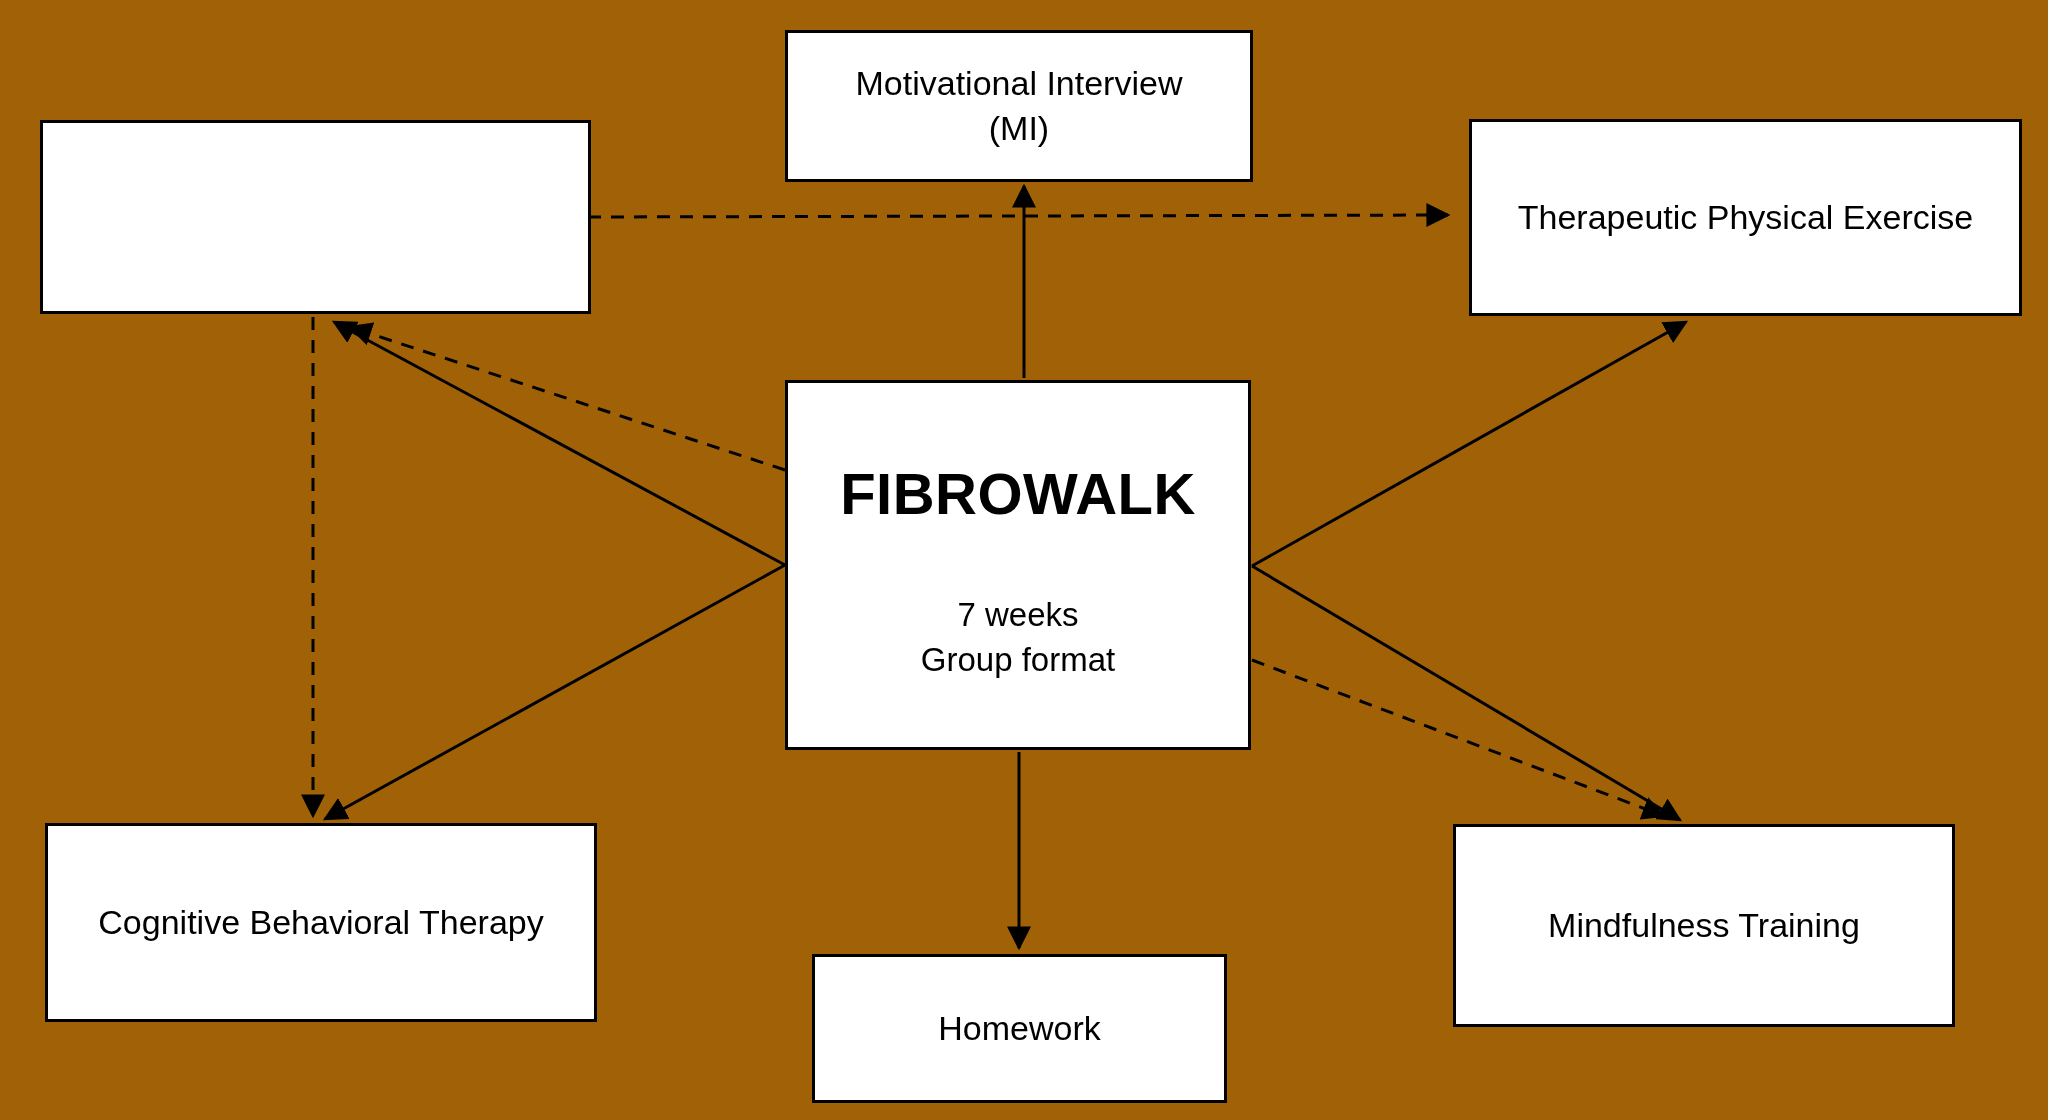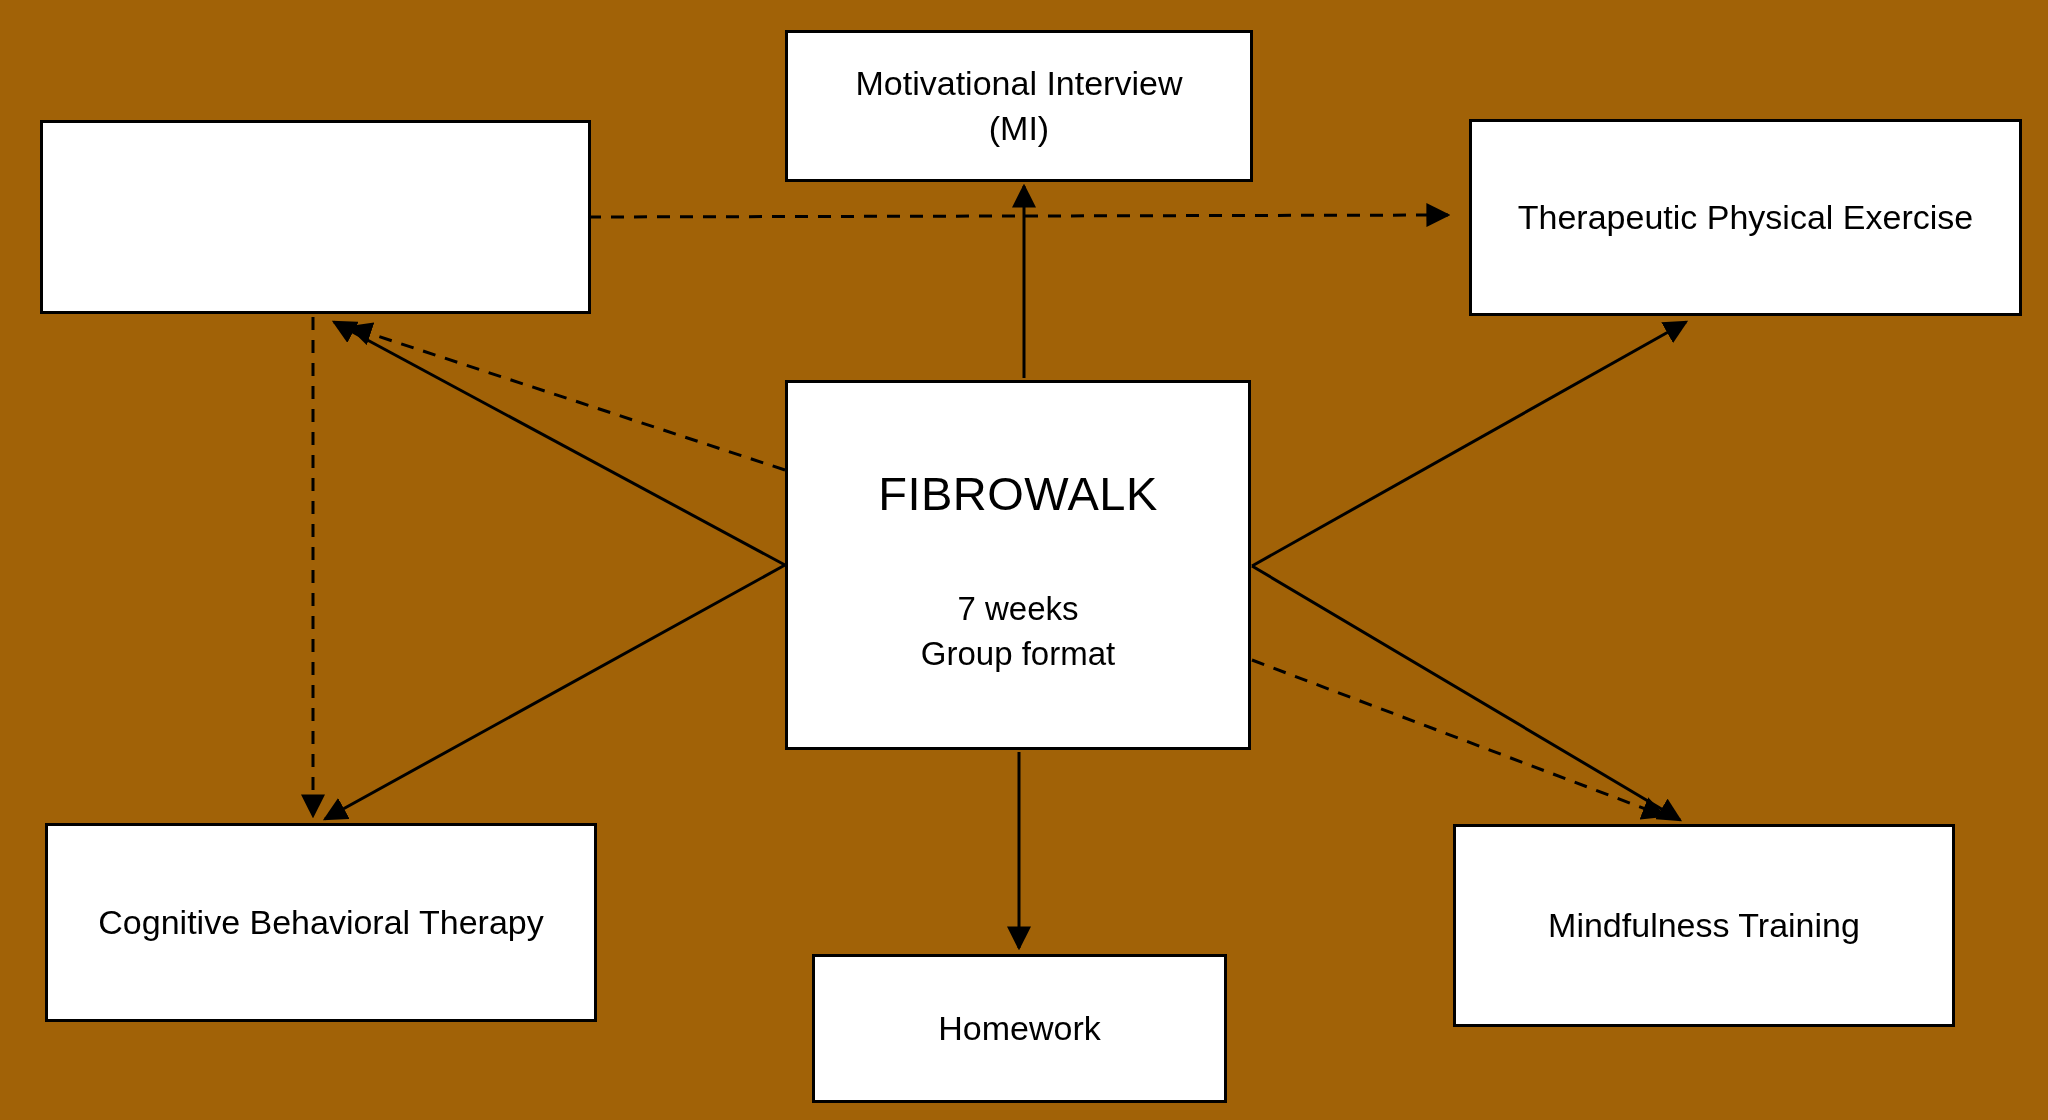--- a/index.html
+++ b/index.html
@@ -37,22 +37,22 @@
     z-index: 1;
   }
   .node .label {
     display: flex;
     flex-direction: column;
     font-size: 34px;
     line-height: 1.32;
     color: #000000;
   }
   .center-title {
-    font-size: 47px;
-    font-weight: normal;
+    font-size: 58px;
+    font-weight: bold;
     letter-spacing: 0.5px;
     margin-bottom: 66px;
   }
   .center-sub {
     display: flex;
     flex-direction: column;
     font-size: 33px;
     line-height: 1.35;
   }
   .center-inner {

